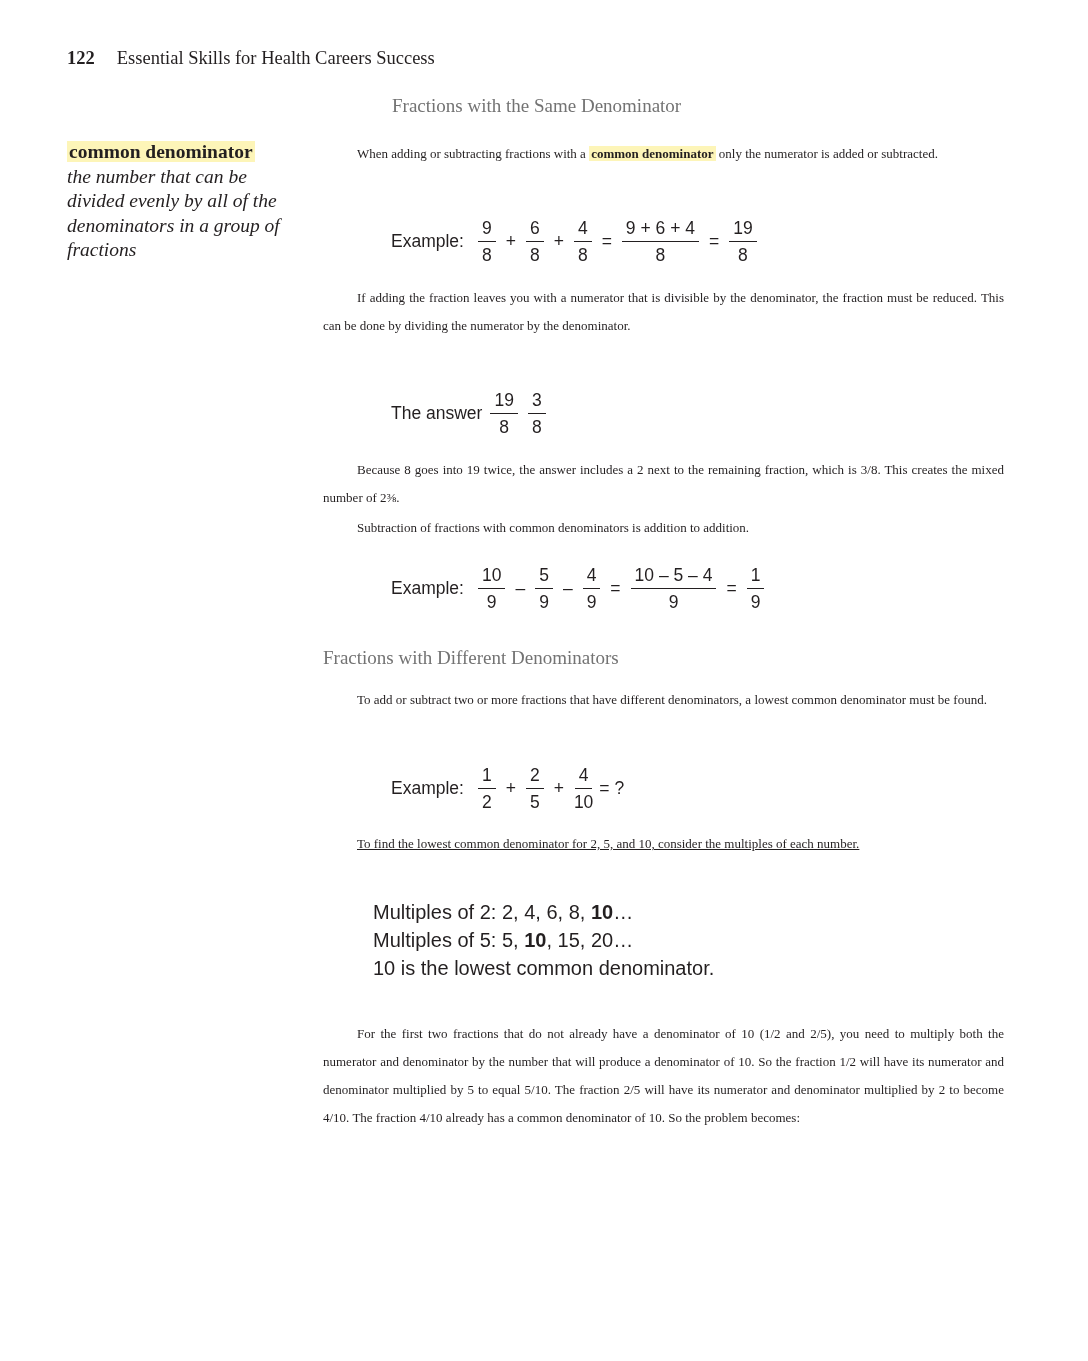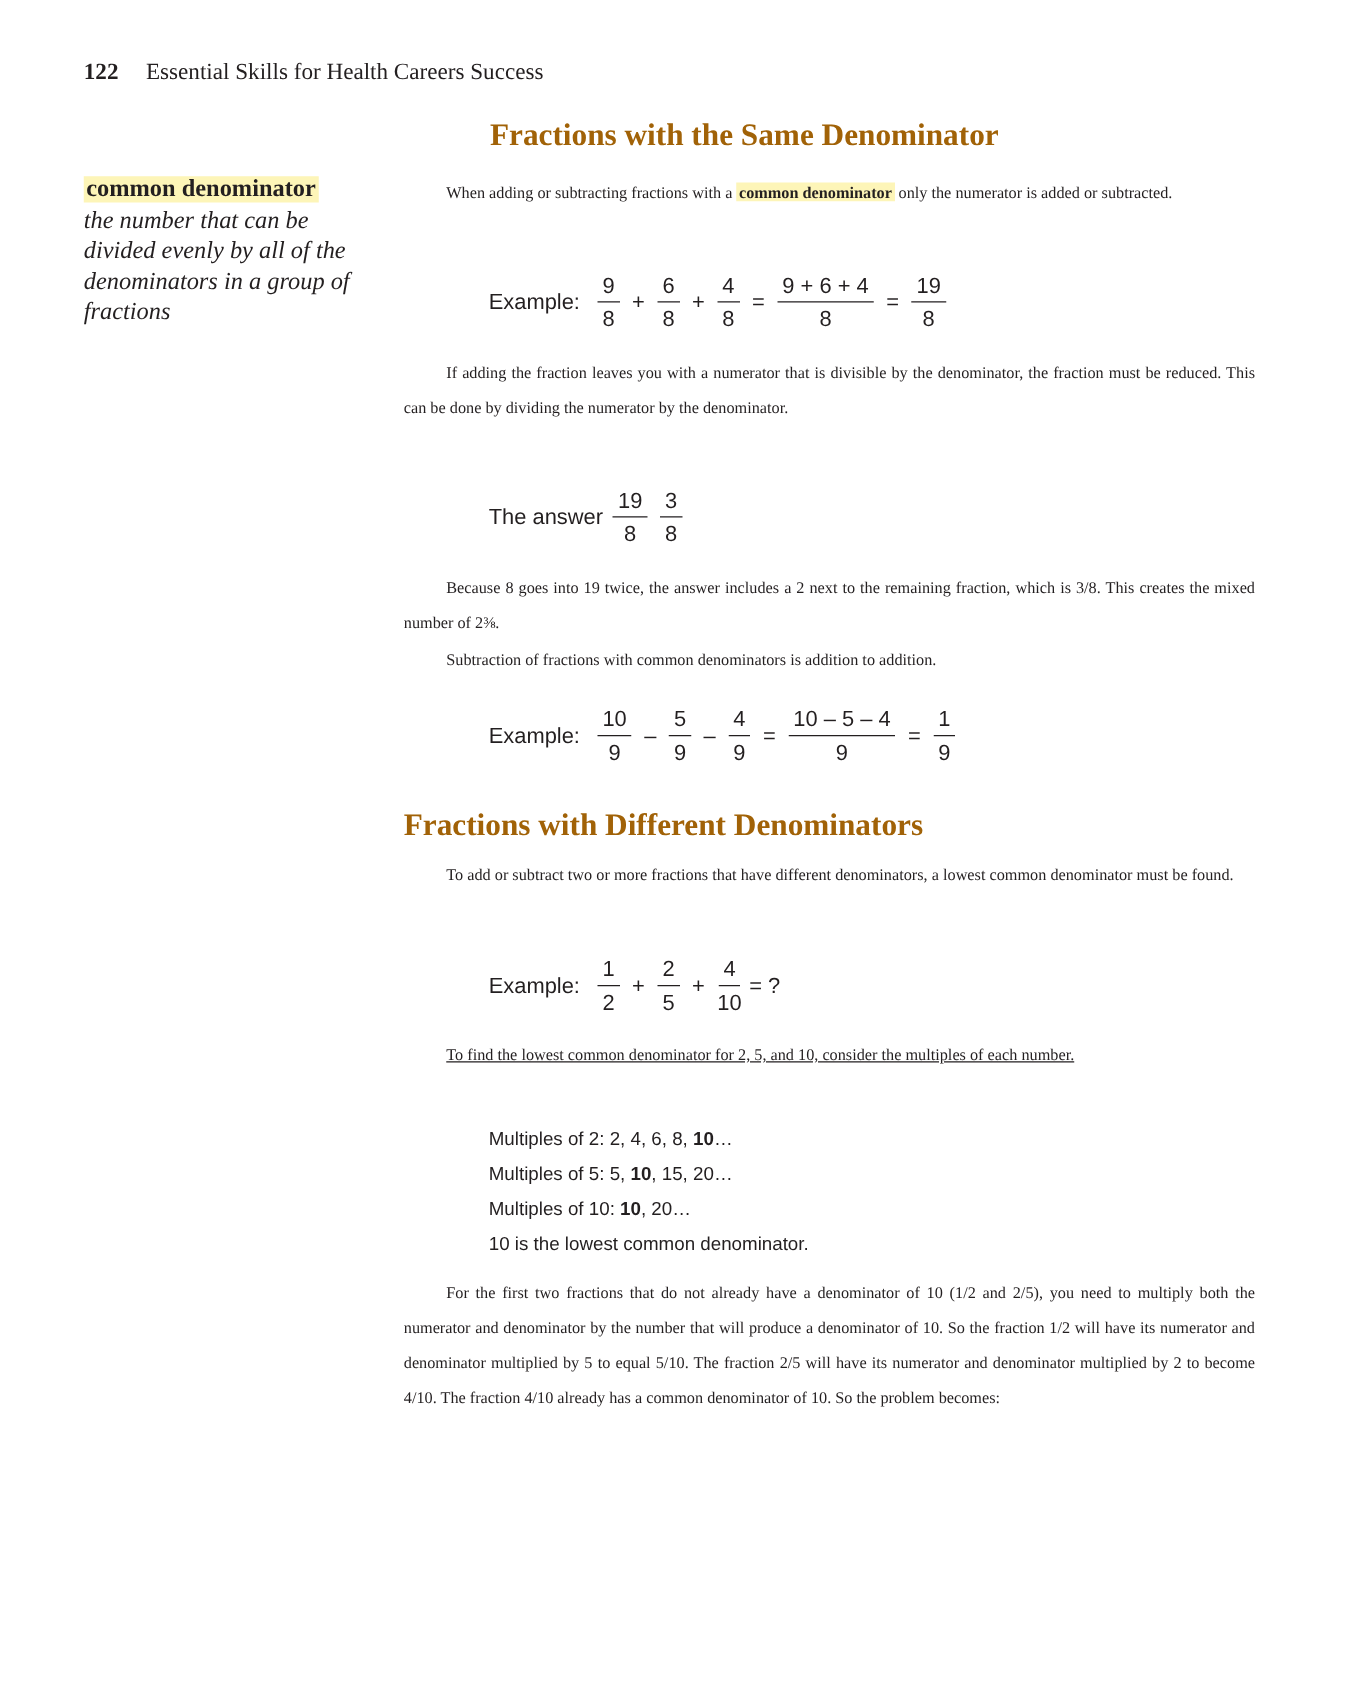--- a/index.html
+++ b/index.html
@@ -7,33 +7,33 @@
   .serif { font-family: "Liberation Serif", "DejaVu Serif", serif; }
   .sans { font-family: "Liberation Sans", "DejaVu Sans", sans-serif; }
 
   .running-head { position: absolute; left: 67px; top: 48px; font-size: 18.5px; }
   .running-head .pnum { font-weight: bold; margin-right: 22px; }
 
   .glossary { position: absolute; left: 67px; top: 140px; width: 240px; font-size: 19.5px; line-height: 24.5px; }
   .glossary .term { font-weight: bold; background: #fdf5b8; padding: 0 2px; }
   .glossary .def { font-style: italic; }
 
-  .heading { position: absolute; color: #a16207; font-weight: bold; font-size: 25px; white-space: nowrap; }
+  .heading { position: absolute; color: #737373; font-weight: normal; font-size: 19px; white-space: nowrap; }
 
   .para { position: absolute; left: 323px; width: 681px; font-size: 13px; line-height: 28px; text-align: justify; }
   .para .indent { display: inline-block; width: 34px; }
   .hl { font-weight: bold; background: #fdf5b8; padding: 0 2px; }
 
   .eq { position: absolute; font-size: 17.5px; display: flex; align-items: center; white-space: nowrap; }
   .frac { display: inline-flex; flex-direction: column; align-items: center; margin: 0 6px; }
   .frac .num { padding: 0 4px 3px; border-bottom: 1.2px solid #231f20; line-height: 20px; }
   .frac .den { padding-top: 3px; line-height: 20px; }
   .op { margin: 0 4px; }
 
-  .mult { position: absolute; left: 391px; font-size: 15px; line-height: 28px; }
+  .mult { position: absolute; left: 373px; font-size: 20px; line-height: 28px; }
   .mult b { font-weight: bold; }
 </style>
 </head>
 <body>
 
 <div class="running-head serif">
   <span class="pnum">122</span><span>Essential Skills for Health Careers Success</span>
 </div>
 
 <div class="glossary serif">
@@ -152,19 +152,18 @@
   <span>= ?</span>
 </div>
 
 <div class="para serif" style="top:830px;text-decoration:underline;">
   <span class="indent"></span><span>To find the lowest common denominator for 2, 5, and 10, consider the multiples of each number.</span>
 </div>
 
 <div class="mult sans" style="top:898px;">
   <div><span>Multiples of 2: 2, 4, 6, 8, </span><b>10</b><span>…</span></div>
   <div><span>Multiples of 5: 5, </span><b>10</b><span>, 15, 20…</span></div>
-  <div><span>Multiples of 10: </span><b>10</b><span>, 20…</span></div>
   <div><span>10 is the lowest common denominator.</span></div>
 </div>
 
 <div class="para serif" style="top:1020px;">
   <span class="indent"></span><span>For the first two fractions that do not already have a denominator of 10 (1/2 and 2/5), you need to multiply both the numerator and denominator by the number that will produce a denominator of 10. So the fraction 1/2 will have its numerator and denominator multiplied by 5 to equal 5/10. The fraction 2/5 will have its numerator and denominator multiplied by 2 to become 4/10. The fraction 4/10 already has a common denominator of 10. So the problem becomes:</span>
 </div>
 
 </body></html>

